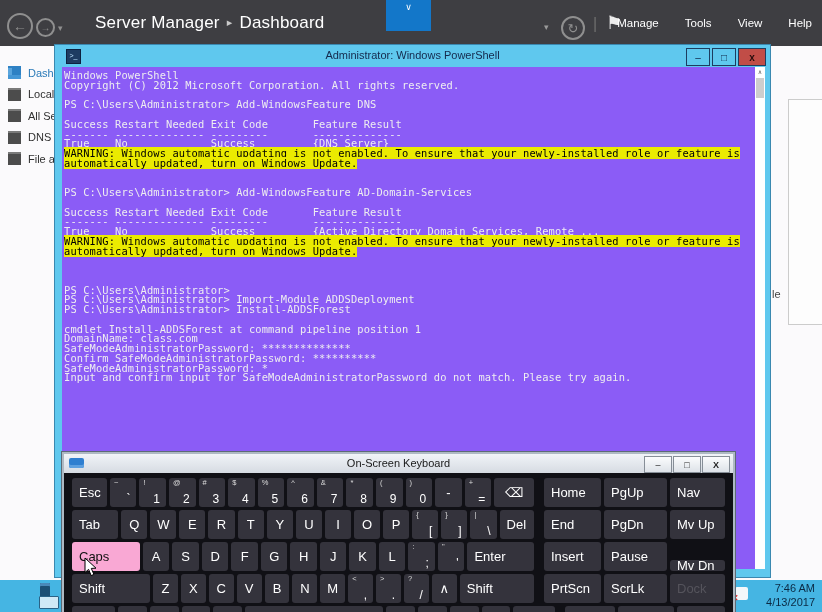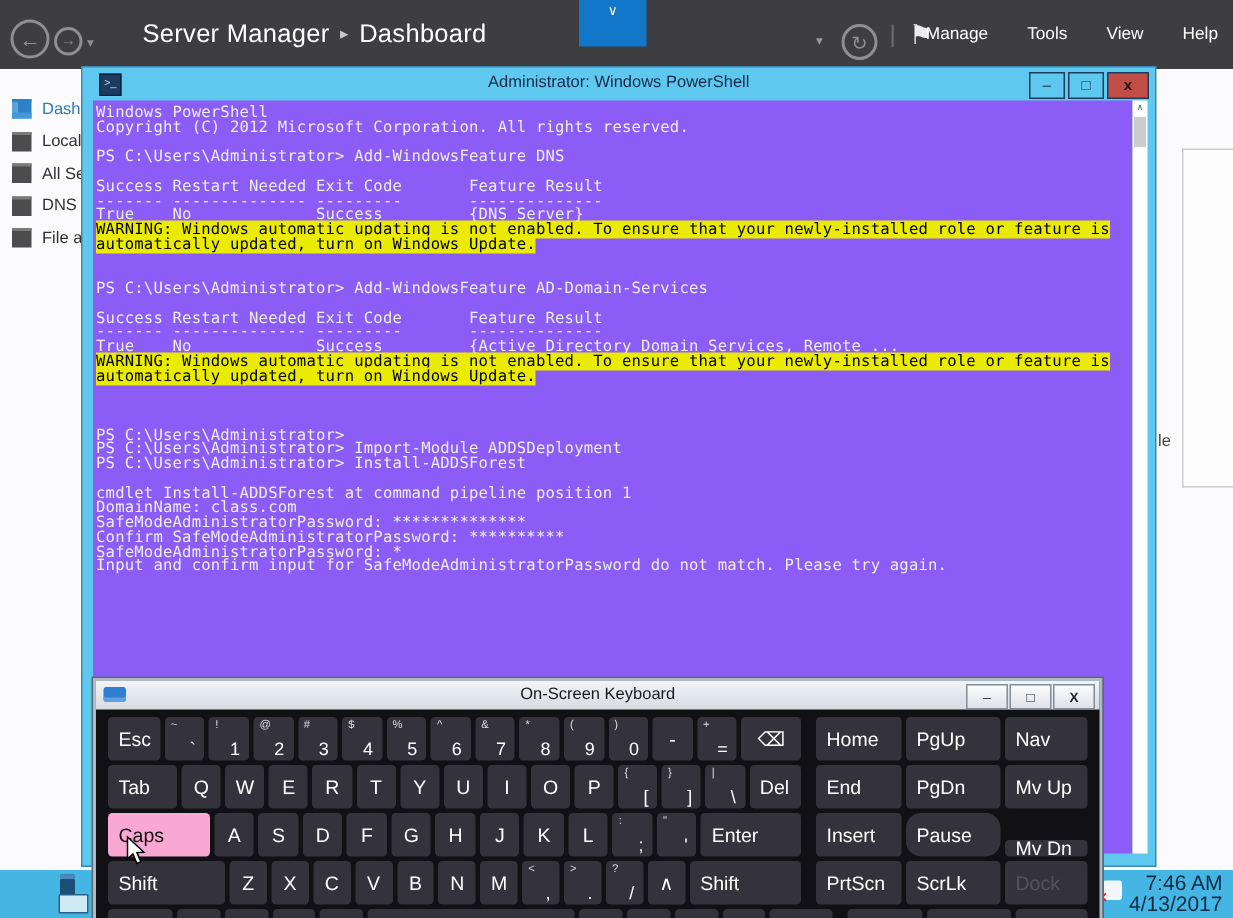--- a/index.html
+++ b/index.html
@@ -85,21 +85,21 @@
   
   .taskbar{position:absolute;left:0;top:580px;width:822px;height:32px;background:#45b5e3;z-index:3;}
   .tb-sm-icon{position:absolute;left:38px;top:3px;width:26px;height:26px;}
   .tb-sm-icon .tower{position:absolute;left:2px;top:0;width:10px;height:22px;background:#1c4f74;
                      border-radius:1px;box-shadow:inset 0 3px 0 #4a89b9;}
   .tb-sm-icon .box{position:absolute;left:1px;top:13px;width:18px;height:11px;background:#cfe9f6;
                    border:1px solid #2a6286;border-radius:1px;}
   .tb-notif{position:absolute;right:74px;top:7px;width:13px;height:13px;background:#f4f7fa;
             border-radius:2px;}
   .tb-notif .x{position:absolute;left:-4px;bottom:-3px;color:#d22;font-size:9px;font-weight:bold;}
-  .tb-clock{position:absolute;right:7px;top:2px;text-align:right;font-size:14px;
+  .tb-clock{position:absolute;right:7px;top:2px;text-align:right;font-size:11px;
             color:#0b2a44;line-height:13.5px;}
 
   .cursor{position:absolute;left:84px;top:557px;z-index:6;}
 </style>
 </head>
 <body>
 
 <div class="sm-body">
   <div class="sidebar">
       <div class="side-item active">
@@ -402,21 +402,21 @@
             <span class="main">'</span>
           </div>
           <div class="kb-key word" style="flex: 2.25 1 0px;">
             <span class="main">Enter</span>
           </div>
         </div>
         <div class="kb-side">
           <div class="kb-key word" style="flex: 0 0 50px;">
             <span class="main">Insert</span>
           </div>
-          <div class="kb-key word" style="flex: 0 0 56px; border-radius: 10px;">
+          <div class="kb-key word" style="flex: 0 0 56px;">
             <span class="main">Pause</span>
           </div>
           <div class="kb-key word" style="flex: 0 0 48px; margin-top: 18px;">
             <span class="main">Mv Dn</span>
           </div>
         </div>
       </div>
       <div class="kb-row">
         <div class="kb-main">
           <div class="kb-key word" style="flex: 2.85 1 0px;">

